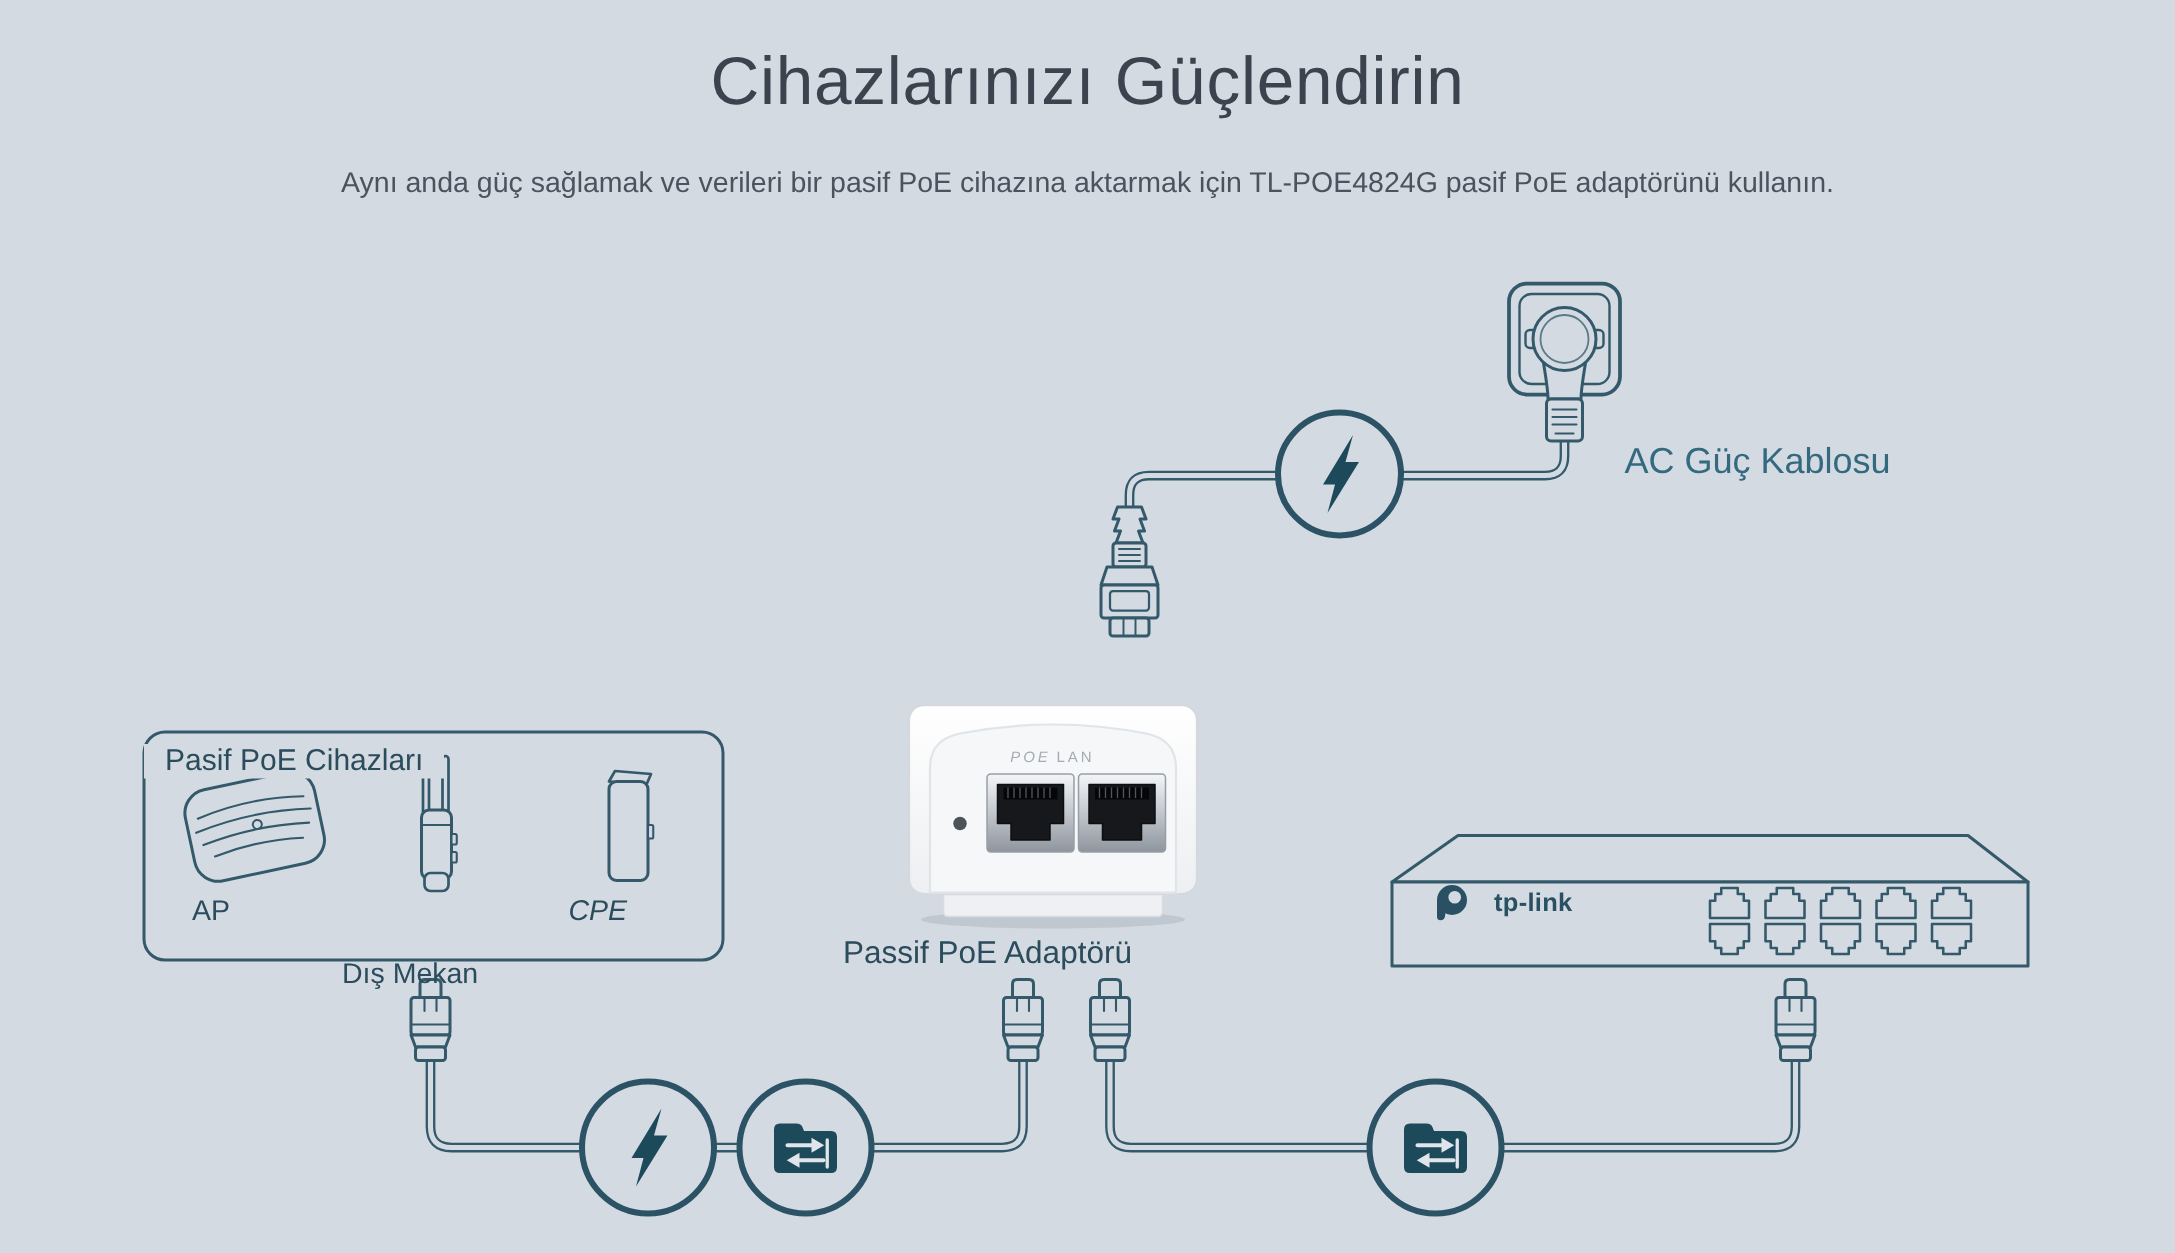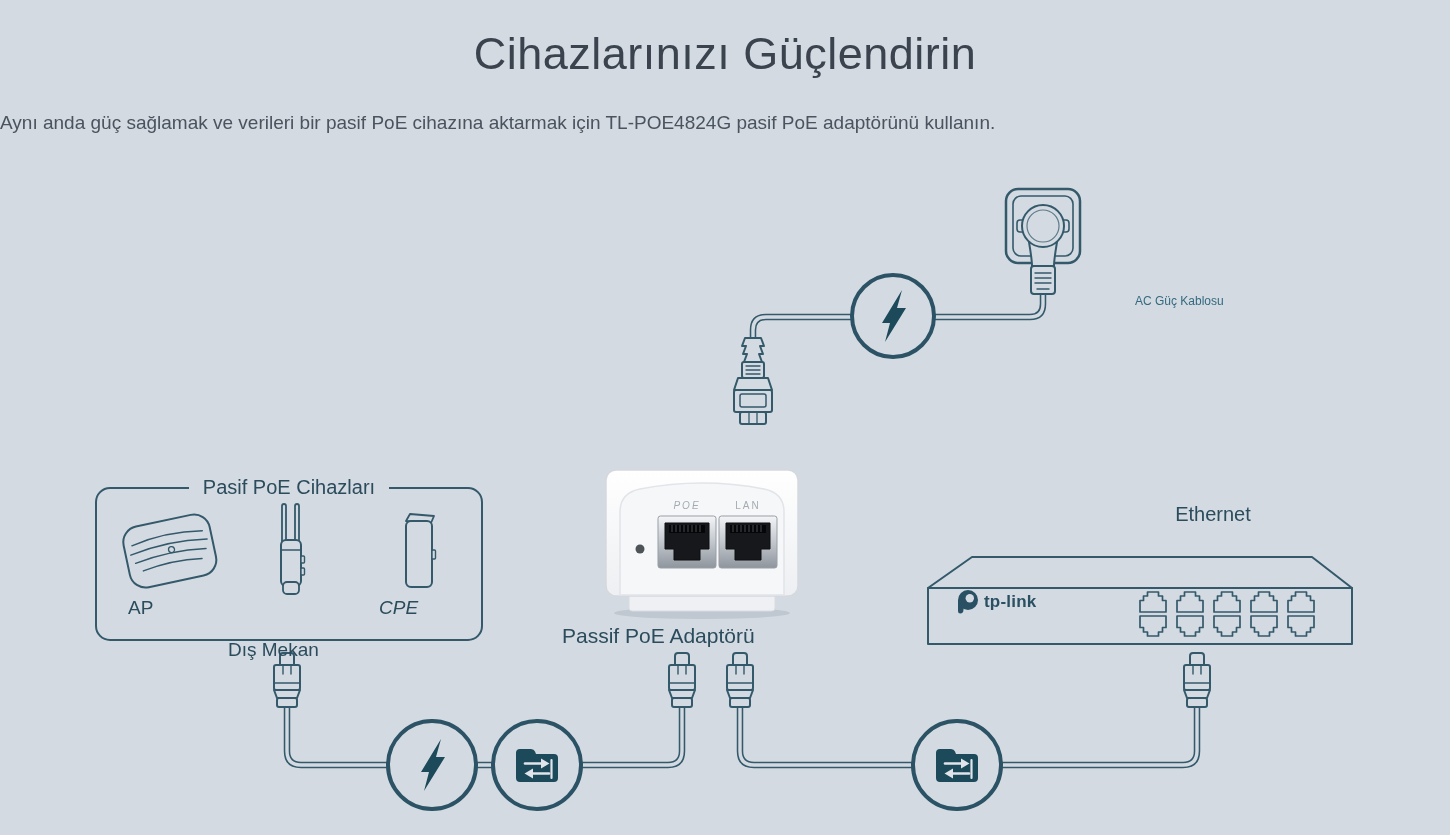--- a/index.html
+++ b/index.html
@@ -17,32 +17,32 @@
   html,body{background:var(--bg);}
   .canvas{
     position:relative;width:1450px;height:835px;background:var(--bg);
     font-family:"Liberation Sans","DejaVu Sans",sans-serif;overflow:hidden;padding-left:13px;
   }
   .title{
     position:absolute;left:0;top:28px;width:1450px;text-align:center;
     font-size:45px;font-weight:400;color:var(--heading);letter-spacing:.5px;
   }
   .subtitle{
-    position:absolute;left:0;top:112px;width:1450px;
+    position:absolute;left:0;top:112px;width:1450px;text-align:center;
     font-size:19px;font-weight:400;color:var(--body);
   }
   .art{position:absolute;left:0;top:0;}
-  .ac-label{position:absolute;left:1135px;top:294px;font-size:12px;color:var(--accent);}
-  .box-title-wrap{position:absolute;left:96px;top:476px;width:386px;text-align:center;}
+  .ac-label{position:absolute;left:1083px;top:294px;font-size:24px;color:var(--accent);}
+  .box-title-wrap{position:absolute;left:96px;top:496px;width:386px;text-align:left;}
   .box-title-wrap span{display:inline-block;background:var(--bg);padding:0 14px;font-size:20px;color:var(--label);}
   .dev-label{position:absolute;top:597px;font-size:19px;color:var(--label);}
   .adapter-label{position:absolute;left:562px;top:624px;width:280px;font-size:21px;color:var(--label);}
   .eth-label{position:absolute;left:1063px;top:502px;width:300px;text-align:center;font-size:20px;color:var(--label);line-height:25px;}
   .port-label{position:absolute;top:500px;width:58px;text-align:center;font-size:10px;letter-spacing:2px;color:var(--portlabel);}
-  .brand{position:absolute;left:957px;top:590px;display:flex;align-items:center;gap:5px;}
+  .brand{position:absolute;left:957px;top:590px;display:flex;align-items:center;gap:17px;}
   .brand .brand-text{font-size:17px;font-weight:700;color:var(--brand);letter-spacing:.2px;}
   
   .ln{stroke:var(--line);fill:none;stroke-linejoin:round;stroke-linecap:round;}
   .ln-bg{stroke:var(--line);fill:var(--bg);stroke-linejoin:round;stroke-linecap:round;}
   .cable-outer{stroke:var(--line);stroke-width:6.5;fill:none;}
   .cable-inner{stroke:var(--bg);stroke-width:3.4;fill:none;}
   .badge{stroke:#2b5365;stroke-width:4;fill:var(--bg);}
   .filled{fill:var(--fill);stroke:none;}
 </style>
 </head>
@@ -219,26 +219,25 @@
 
   <div class="box-title-wrap">
     <span>Pasif PoE Cihazları</span>
   </div>
 
   <div class="dev-label" style="left:128px;width:80px;">AP</div>
   <div class="dev-label" style="left:228px;width:130px;margin-top:42px;">Dış Mekan</div>
   <div class="dev-label" style="left:379px;width:80px;font-style:italic;">CPE</div>
 
   <div class="port-label" style="left:658px;font-style:italic;">POE</div>
-  <div class="port-label" style="left:719px;">LAN</div>
+  <div class="port-label" style="left:688px;">LAN</div>
 
   <div class="adapter-label">Passif PoE Adaptörü</div>
 
   <div class="eth-label">
-    <div>Ethernet</div>
   </div>
 
   <div class="brand">
     <svg width="22" height="24" viewBox="0 0 22 24">
       <circle cx="11" cy="10" r="10" fill="#2a5163"></circle>
       <circle cx="12.8" cy="8.2" r="4.2" fill="#d4dae1"></circle>
       <path d="M 1 10 H 6.5 V 19.5 Q 6.5 23.5 3.2 23.5 Q 1 23.5 1 21 Z" fill="#2a5163"></path>
     </svg>
     <span class="brand-text">tp-link</span>
   </div>

